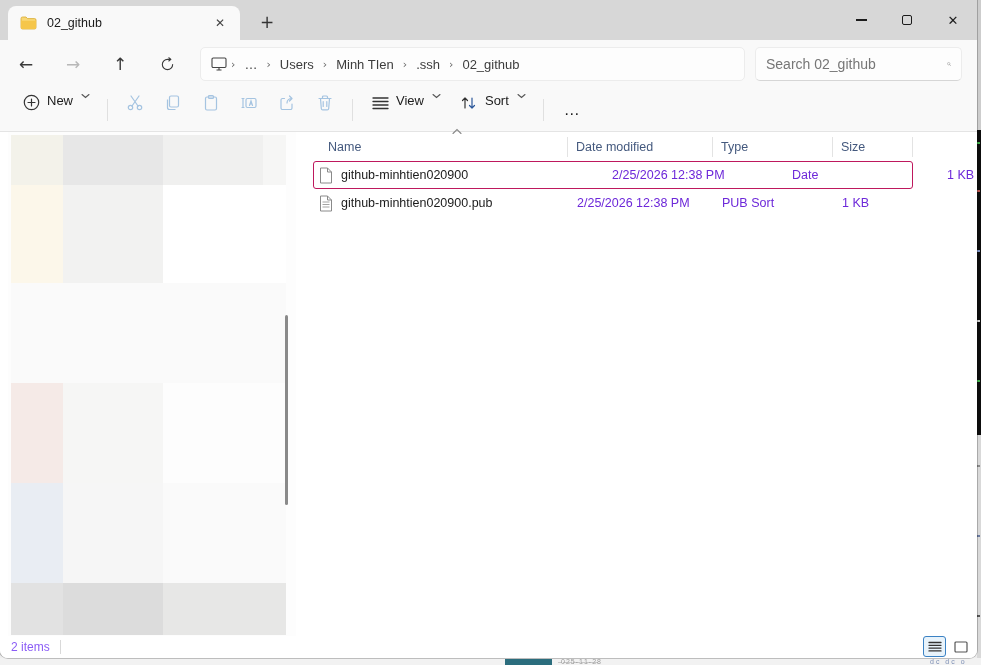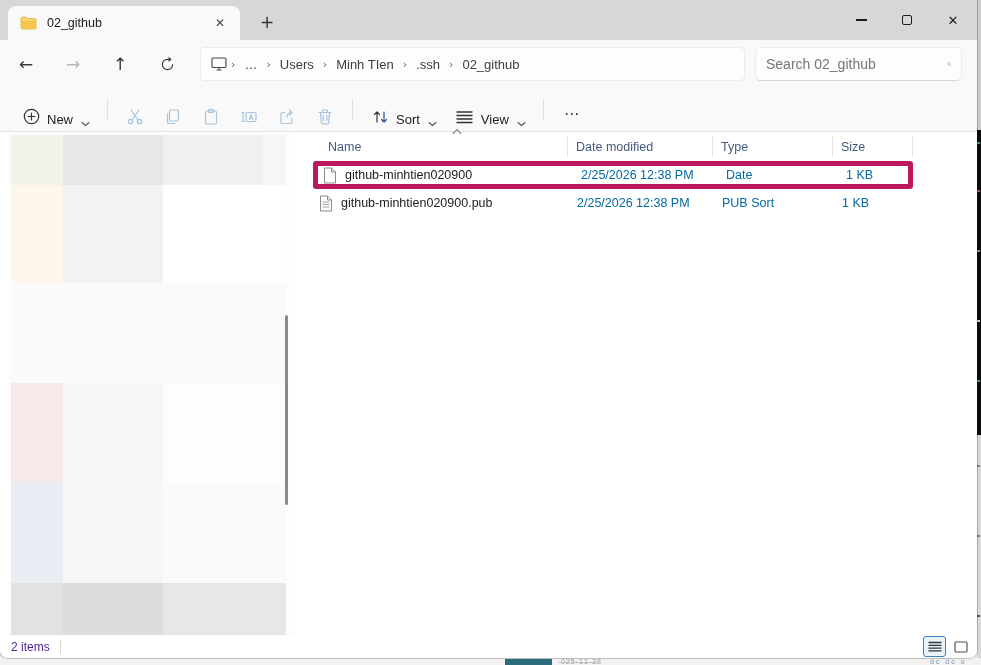--- a/index.html
+++ b/index.html
@@ -51,21 +51,21 @@
   .searchbox { position:absolute; left:755px; top:7px; width:207px; height:34px; background:#fdfdfd;
                border:1px solid #ececec; border-bottom-color:#d6d6d6; border-radius:5px;
                display:flex; align-items:center; padding:0 10px; }
   .searchbox input { flex:1; border:none; outline:none; background:transparent; font-size:14px; color:#555;
                      font-family:"Liberation Sans",sans-serif; }
   .searchbox input::placeholder { color:#767676; }
 
   
   .toolbar { position:absolute; left:0; top:88px; width:977px; height:44px; background:#f9f9f9;
              border-bottom:1px solid #e4e4e4; display:flex; align-items:center; }
-  .tb-btn { display:flex; align-items:flex-end; gap:6px; height:34px; padding:0 9px; border-radius:5px;
+  .tb-btn { display:flex; align-items:flex-start; gap:6px; height:34px; padding:0 9px; border-radius:5px;
             font-size:13px; color:#1b1b1b; }
   .tb-icon { display:flex; align-items:center; justify-content:center; width:20px; height:20px; }
   .tb-icon.disabled svg { stroke:#a5c4e1; }
   .tb-sep { width:1px; height:22px; background:#e0e0e0; margin:0 8px; }
   .chev-down { margin-left:2px; }
   .tb-right { position:absolute; right:14px; display:flex; align-items:center; }
   .more-dots { font-size:16px; color:#1b1b1b; letter-spacing:1px; padding:0 12px; }
 
   
   .content { position:absolute; left:8px; top:132px; width:977px; height:506px; background:#ffffff;padding-left:8px; }
@@ -79,29 +79,29 @@
   .main { position:absolute; left:288px; top:0; width:689px; height:506px; background:#ffffff; }
   .list-header { position:relative; margin-left:17px; width:600px; height:29px; display:grid;
                  grid-template-columns:255px 145px 120px 80px; align-items:center; }
   .hcell { font-size:12.5px; color:#44597e; padding-left:8px; border-right:1px solid #e3e3e3; height:20px;
            line-height:20px; white-space:nowrap; }
   .hcell.first { padding-left:15px; }
   .sort-caret { position:absolute; left:138px; top:-4px; }
   .file-row { position:relative; margin-left:17px; width:600px; height:28px; display:grid;
               grid-template-columns:255px 145px 120px 80px; align-items:center; border-radius:3px;
               border:1px solid transparent; }
-  .file-row.selected { border:5px solid #be185d; }
-  .cell { font-size:12.5px; color:#0369a1; padding-left:8px; white-space:nowrap; overflow:hidden; }
+  .file-row.selected { border:1px solid #be185d;gap:35px; }
+  .cell { font-size:12.5px; color:#6d28d9; padding-left:8px; white-space:nowrap; overflow:hidden; }
   .cell.name { color:#1b1b1b; display:flex; align-items:center; gap:8px; padding-left:5px; }
   .cell.size { text-align:left; padding-right:8px; }
 
   
   .statusbar { position:absolute; left:0; top:636px; width:977px; height:22px; background:#ffffff;
                display:flex; align-items:center; }
-  .status-count { font-size:12px; color:#4c1d95; padding-left:11px; }
+  .status-count { font-size:12px; color:#8b5cf6; padding-left:11px; }
   .status-sep { width:1px; height:14px; background:#d9d9d9; margin-left:10px; }
   .view-toggles { position:absolute; right:5px; top:0; display:flex; gap:3px; align-items:center; }
   .vt-btn { width:23px; height:21px; display:flex; align-items:center; justify-content:center; border-radius:3px;
             border:1px solid transparent; }
   .vt-btn.active { border:1px solid #3b82c4; background:#e8f3fb; }
 
   svg { display:block; }
 </style>
 </head>
 <body>
@@ -260,38 +260,38 @@
             <path d="M4.5 4.5 l0.8 10 a1.5 1.5 0 0 0 1.5 1.4 h4.4 a1.5 1.5 0 0 0 1.5 -1.4 l0.8 -10"></path>
             <path d="M7.2 7.5 v5 M10.8 7.5 v5"></path>
           </svg>
         </span>
       </div>
 
       <div class="tb-sep"></div>
 
       <div class="tb-btn">
         <span class="tb-icon">
+          <svg width="17" height="14" viewBox="0 0 17 14" stroke="#333" stroke-width="1.3" stroke-linecap="round">
+            <path d="M1 2 h15 M1 5.5 h15 M1 9 h15 M1 12.5 h15"></path>
+          </svg>
+        </span>
+        <span>View</span>
+        <svg class="chev-down" width="9" height="6" viewBox="0 0 9 6">
+          <path d="M1 1.5 L4.5 4.5 L8 1.5" fill="none" stroke="#555" stroke-width="1.1" stroke-linecap="round"></path>
+        </svg>
+      </div>
+
+      <div class="tb-btn">
+        <span class="tb-icon">
           <svg width="17" height="16" viewBox="0 0 17 16" fill="none" stroke-width="1.2" stroke-linecap="round" stroke-linejoin="round">
             <path d="M5 13 V3 M5 3 L2.5 5.5 M5 3 L7.5 5.5" stroke="#333"></path>
             <path d="M12 3 V13 M12 13 L9.5 10.5 M12 13 L14.5 10.5" stroke="#2b579a"></path>
           </svg>
         </span>
         <span>Sort</span>
-        <svg class="chev-down" width="9" height="6" viewBox="0 0 9 6">
-          <path d="M1 1.5 L4.5 4.5 L8 1.5" fill="none" stroke="#555" stroke-width="1.1" stroke-linecap="round"></path>
-        </svg>
-      </div>
-
-      <div class="tb-btn">
-        <span class="tb-icon">
-          <svg width="17" height="14" viewBox="0 0 17 14" stroke="#333" stroke-width="1.3" stroke-linecap="round">
-            <path d="M1 2 h15 M1 5.5 h15 M1 9 h15 M1 12.5 h15"></path>
-          </svg>
-        </span>
-        <span>View</span>
         <svg class="chev-down" width="9" height="6" viewBox="0 0 9 6">
           <path d="M1 1.5 L4.5 4.5 L8 1.5" fill="none" stroke="#555" stroke-width="1.1" stroke-linecap="round"></path>
         </svg>
       </div>
 
       <div class="tb-sep"></div>
 
       <div class="more-dots">…</div>
 
     </div>

